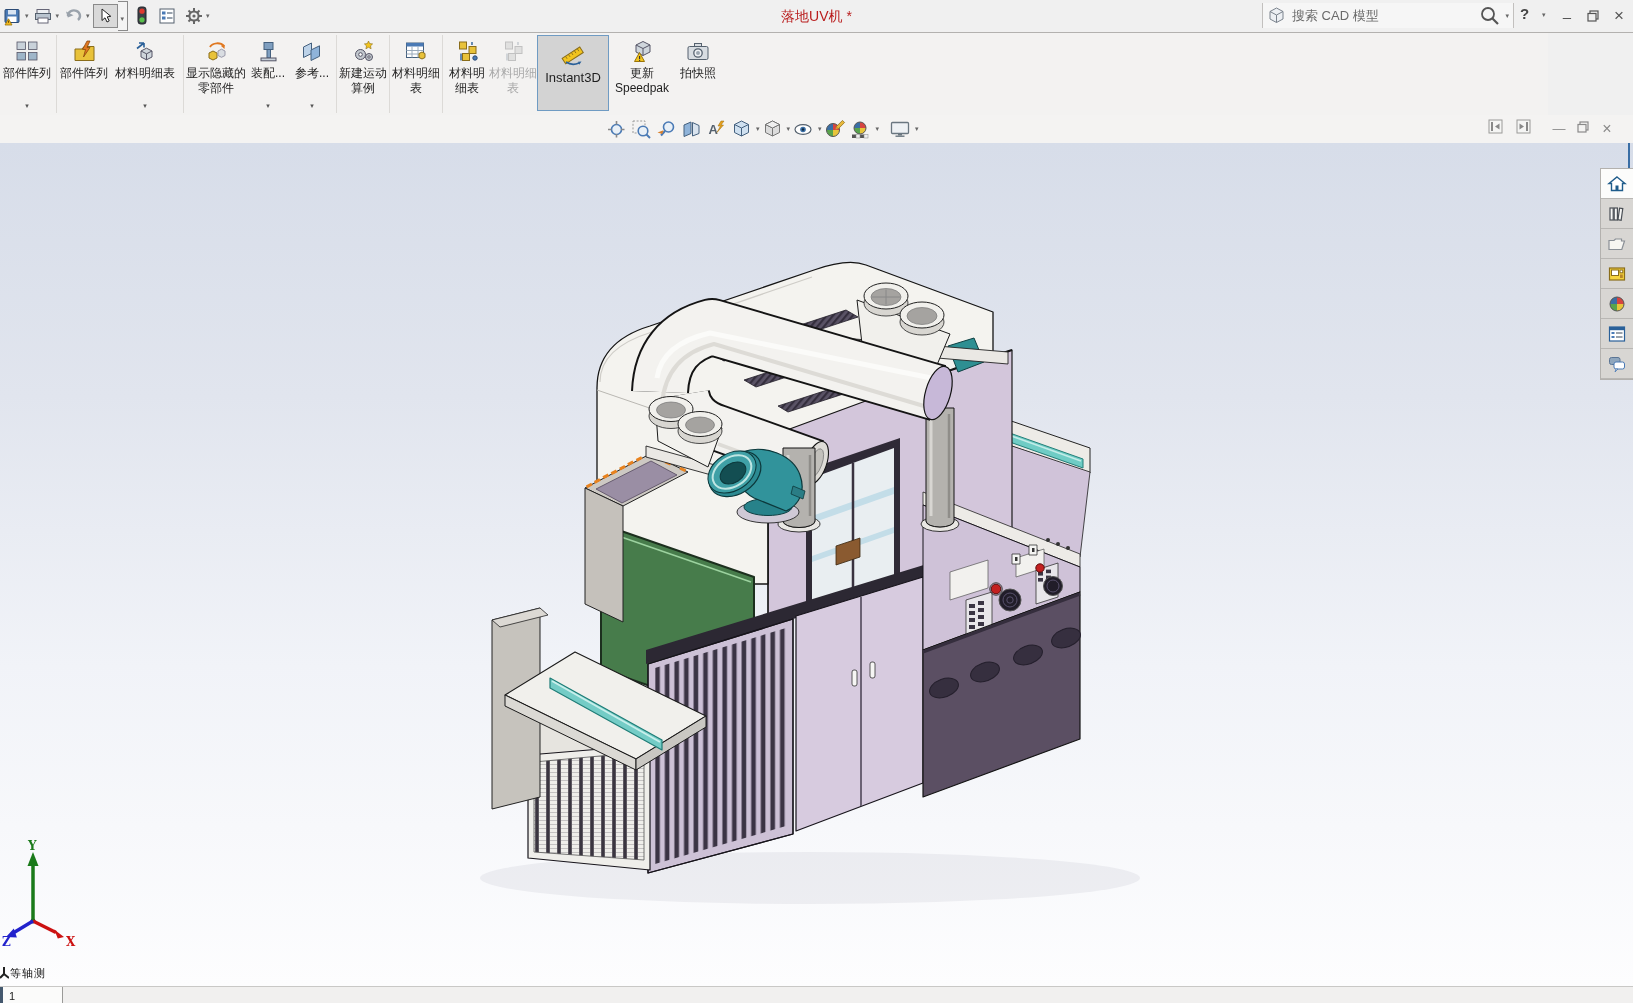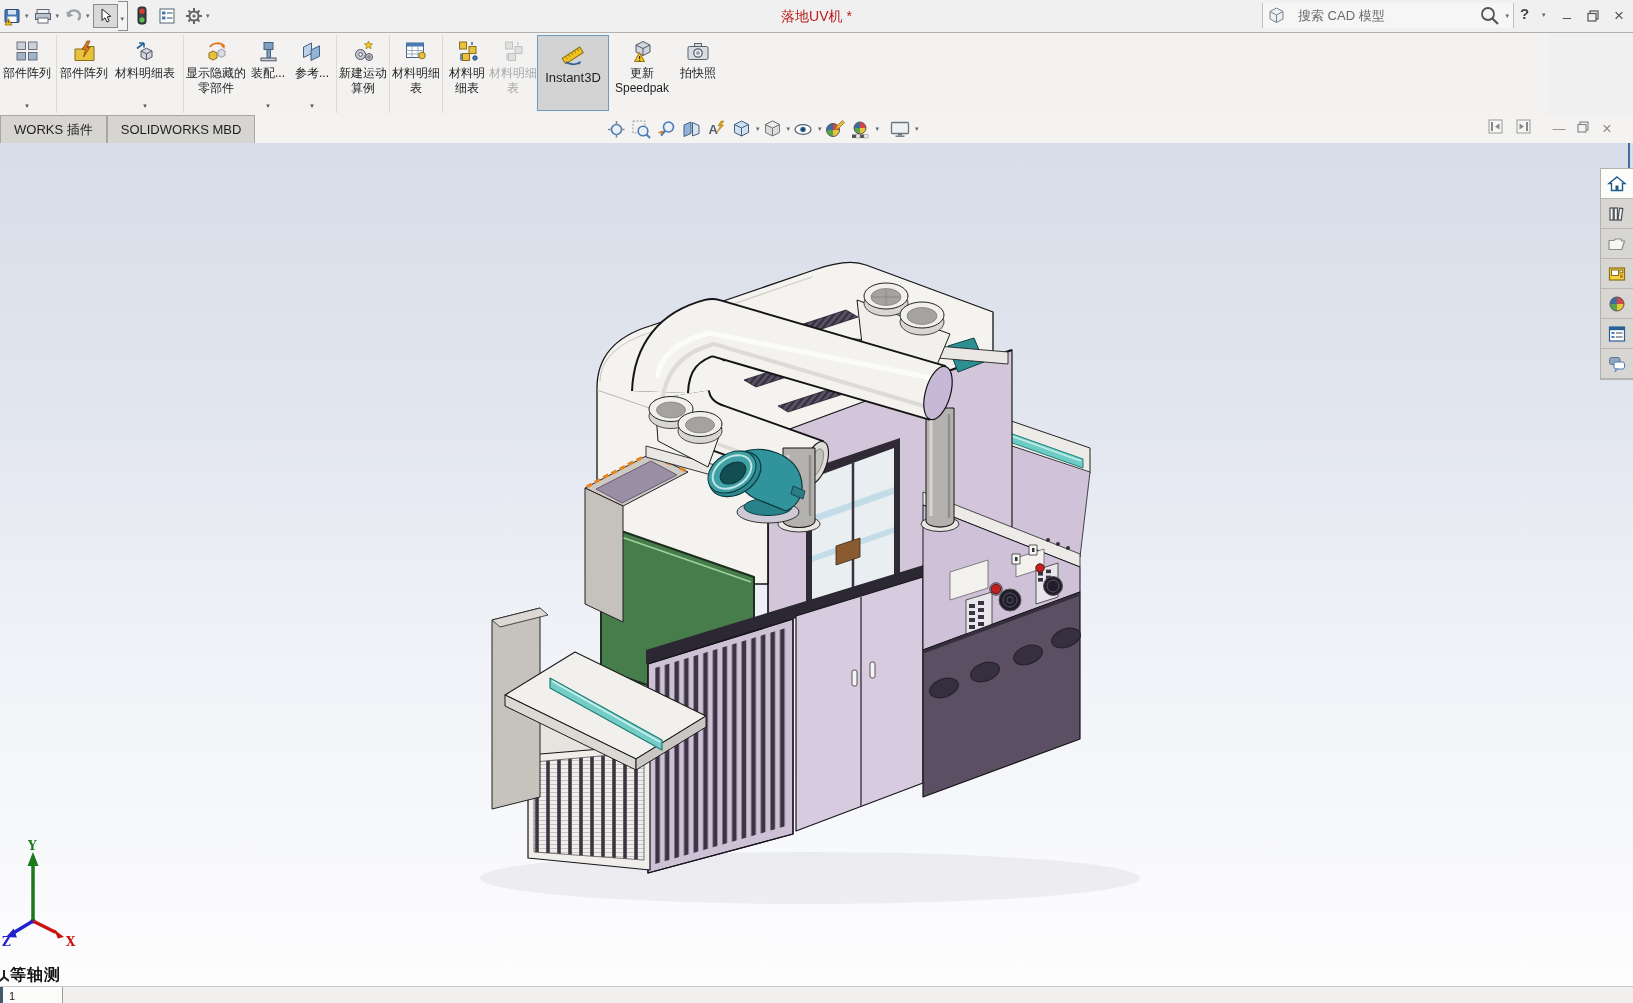--- a/index.html
+++ b/index.html
@@ -11,21 +11,21 @@
             border-bottom:1px solid #b3b1af}
   .qtb{position:absolute;left:2px;top:2px;height:28px;display:flex;align-items:center}
   .qitem{display:flex;align-items:center;margin:0 1px}
   .qcaret{font-size:7px;color:#666;margin:0 3px 0 2px}
   .qbox{border:1px solid #8a8a8a;background:#d9d9d9;padding:2px 3px;display:flex;align-items:center}
   .qboxc{border:1px solid #8a8a8a;border-left:none;background:#f3f3f3;padding:5px 3px}
   .wtitle{position:absolute;left:0;top:0;width:100%;height:32px;line-height:32px;
           text-align:center;font-size:14px;color:#b91c1c;pointer-events:none}
   .searchbox{position:absolute;left:1262px;top:3px;width:252px;height:25px;background:#f6f6f6;
              border-left:1px solid #c2c0be;border-right:1px solid #c2c0be;display:flex;align-items:center;padding:0 4px;box-sizing:border-box}
-  .searchtext{flex:1;font-size:13px;color:#6a6a6a;margin-left:12px;white-space:nowrap;overflow:hidden}
+  .searchtext{flex:1;font-size:13px;color:#6a6a6a;margin-left:6px;white-space:nowrap;overflow:hidden}
   .helpbtn{position:absolute;left:1520px;top:5px;font-size:15px;font-weight:bold;color:#444}
   .helpcaret{position:absolute;left:1542px;top:11px;font-size:7px;color:#666}
   .winbtns{position:absolute;left:1554px;top:0;height:32px;display:flex}
   .winbtn{width:26px;height:32px;display:flex;align-items:center;justify-content:center;color:#555;font-size:15px}
 
   
   .ribbon{position:absolute;left:0;top:33px;width:1548px;height:82px;background:#f3f2f1;
           border-bottom:1px solid #c7c5c3;display:flex;align-items:flex-start}
   .rbtn{position:relative;height:76px;margin-top:2px;display:flex;flex-direction:column;
         align-items:center;padding-top:3px;box-sizing:border-box;flex:none}
@@ -46,22 +46,22 @@
   .hud{position:absolute;left:604px;top:1px;height:26px;display:flex;align-items:center}
   .hitem{display:flex;align-items:center;margin:0 2px}
   .hcaret{font-size:7px;color:#666;margin-left:2px}
   .docbtns{position:absolute;left:1488px;top:4px;display:flex;align-items:center}
   .docwin{color:#8a8a8a;font-size:13px;width:24px;text-align:center}
 
   
   .viewport{position:absolute;left:0;top:143px;width:1633px;height:843px;
             background:linear-gradient(180deg,#d7dde9 0%,#e1e5ee 30%,#f1f3f8 62%,#fdfdfe 100%)}
   .vpblue{position:absolute;right:3px;top:0;width:2px;height:26px;background:#3a6ea5}
-  .orient{position:absolute;left:0px;top:822px;display:flex;align-items:center;font-size:16px;
-          font-weight:bold;color:#141414;letter-spacing:1px}
+  .orient{position:absolute;left:0px;top:822px;display:flex;align-items:center;font-size:11px;
+          font-weight:normal;color:#141414;letter-spacing:1px}
 
   
   .taskpane{position:absolute;left:1600px;top:168px;width:33px;background:#d8d6d3;
             border:1px solid #b3b1ae;border-right:none;box-sizing:border-box}
   .tpcell{width:100%;height:29px;display:flex;align-items:center;justify-content:center;
           border-bottom:1px solid #b9b7b4;background:#d8d6d3}
   .tpcell.active{background:#fcfcfb}
 
   
   .statusbar{position:absolute;left:0;top:986px;width:1633px;height:17px;background:#f1f0ef;
@@ -319,24 +319,20 @@
           <rect x="2" y="6.5" width="20" height="13" rx="1.5" fill="#d8dde2" stroke="#55616e"></rect>
           <circle cx="12" cy="13" r="4.2" fill="#eef1f4" stroke="#55616e" stroke-width="1.3"></circle>
           <circle cx="12" cy="13" r="2" fill="#9aa5af"></circle>
         </svg>
       </span>
     <span class="rlabel">拍快照</span>
   </div>
 </div>
 
 <div class="tabrow">
-  <div class="tabs">
-    <div class="tab">WORKS 插件</div>
-    <div class="tab">SOLIDWORKS MBD</div>
-  </div>
 
   <div class="hud">
     <span class="hitem">
         <svg width="21" height="21">
           <circle cx="10.5" cy="10.5" r="5" fill="#e9f0f7" stroke="#4a7ab5" stroke-width="1.6"></circle>
           <path d="M10.5,2 v3.5 M10.5,15 v3.5 M2,10.5 h3.5 M15,10.5 h3.5" stroke="#888" stroke-width="1.6"></path>
         </svg>
       </span>
     <span class="hitem">
         <svg width="21" height="21">

